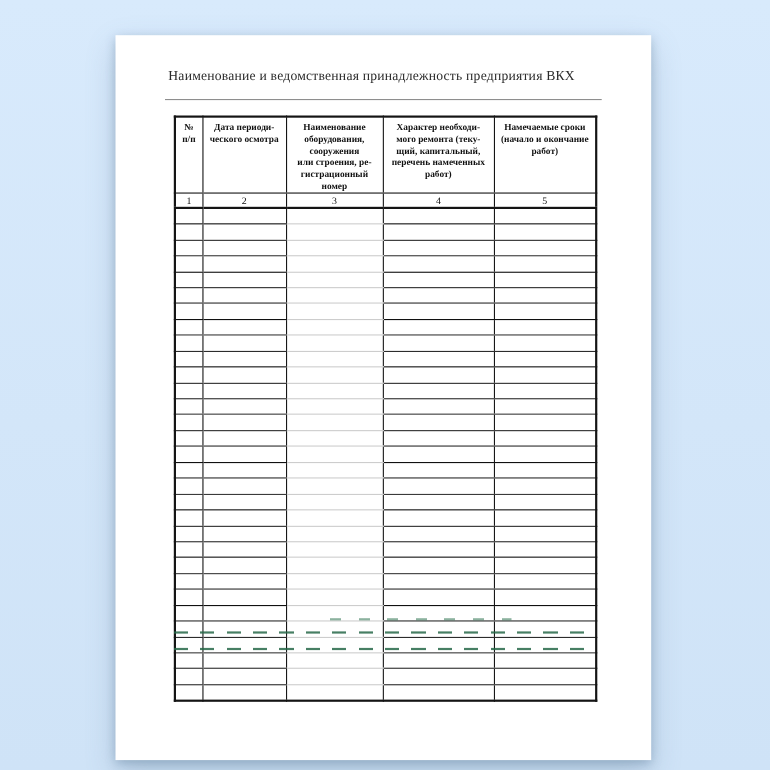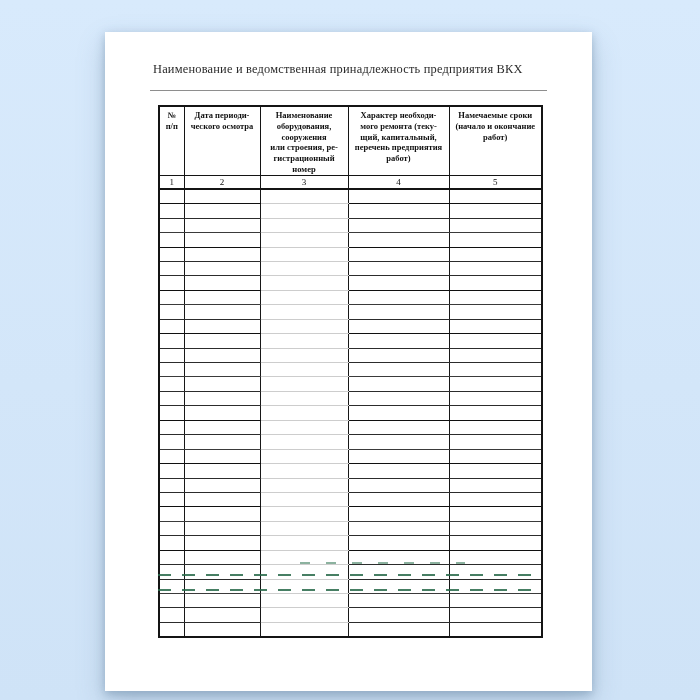--- a/index.html
+++ b/index.html
@@ -150,21 +150,21 @@
 ческого осмотра</th>
           <th>Наименование
 оборудования,
 сооружения
 или строения, ре-
 гистрационный
 номер</th>
           <th>Характер необходи-
 мого ремонта (теку-
 щий, капитальный,
-перечень предприятия
+перечень намеченных
 работ)</th>
           <th>Намечаемые сроки
 (начало и окончание
 работ)</th>
         </tr>
         <tr class="nums-row">
           <td>1</td>
           <td>2</td>
           <td>3</td>
           <td>4</td>

